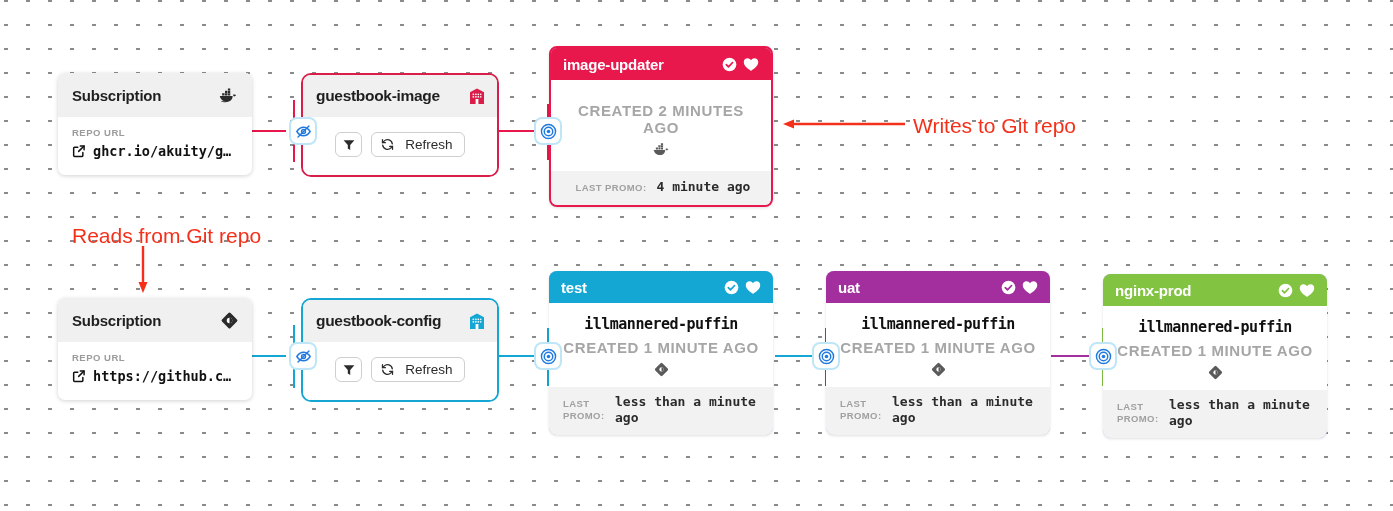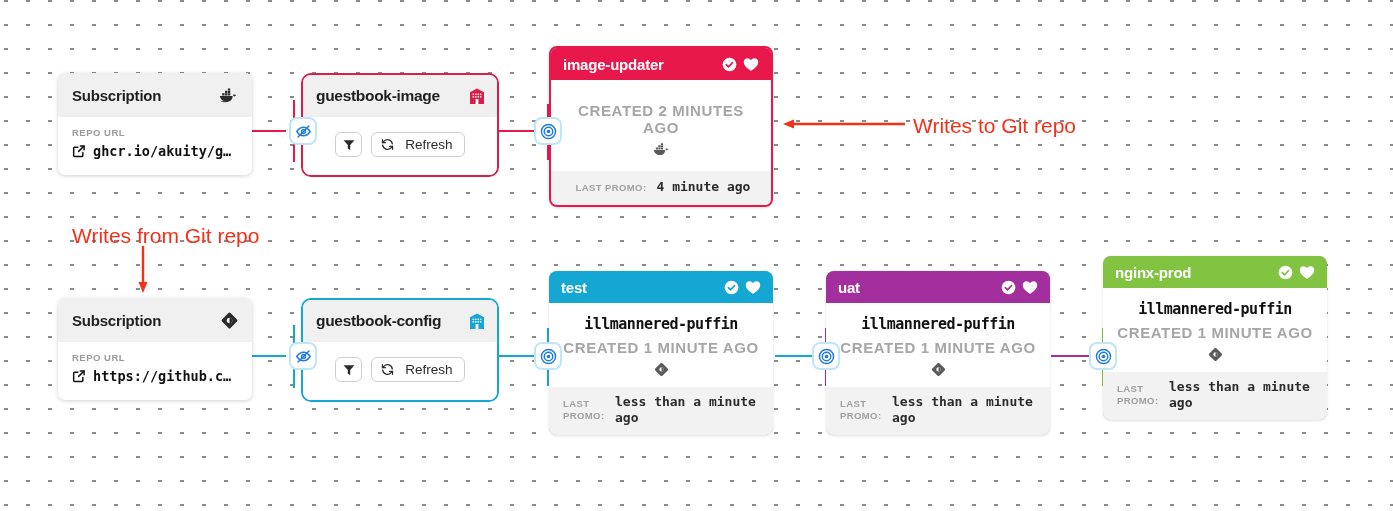--- a/index.html
+++ b/index.html
@@ -398,21 +398,21 @@
           <path d="M9 6.4v5.2a2.6 2.6 0 0 0 0-5.2z" fill="#5a5a5a"></path>
         </svg>
       </div>
     </div>
     <div class="stage-foot">
       <span class="foot-label">LAST PROMO:</span>
       <span class="foot-val">less than a minute ago</span>
     </div>
   </div>
 
-  <div class="node stage" style="left:1103px;top:256px;">
+  <div class="node stage" style="left:1103px;top:274px;">
     <div class="stage-head" style="background:#82c341;">
       <span class="stage-name">nginx-prod</span>
       <span class="stage-head-icons">
         <span>
           <svg width="15" height="15" viewBox="0 0 16 16">
               <circle cx="8" cy="8" r="7.3" fill="#fff"></circle>
             <path d="M4.6 8.2l2.3 2.3 4.4-4.6" fill="none" stroke="#82c341" stroke-width="1.8" stroke-linecap="round" stroke-linejoin="round"></path>
             </svg>
         </span>
         <span>
@@ -495,15 +495,15 @@
     <span>
       <svg width="17" height="17" viewBox="0 0 20 20">
         <circle cx="10" cy="10" r="8.3" fill="none" stroke="#1f7ae0" stroke-width="1.7"></circle>
         <circle cx="10" cy="10" r="5" fill="none" stroke="#1f7ae0" stroke-width="1.7"></circle>
         <circle cx="10" cy="10" r="2.1" fill="#1f7ae0"></circle>
       </svg>
     </span>
   </div>
 
   <div class="anno" style="left:913px;top:114px;">Writes to Git repo</div>
-  <div class="anno" style="left:72px;top:224px;">Writes from Git repo</div>
+  <div class="anno" style="left:72px;top:224px;">Reads from Git repo</div>
 
 </div>
 
 </body></html>

